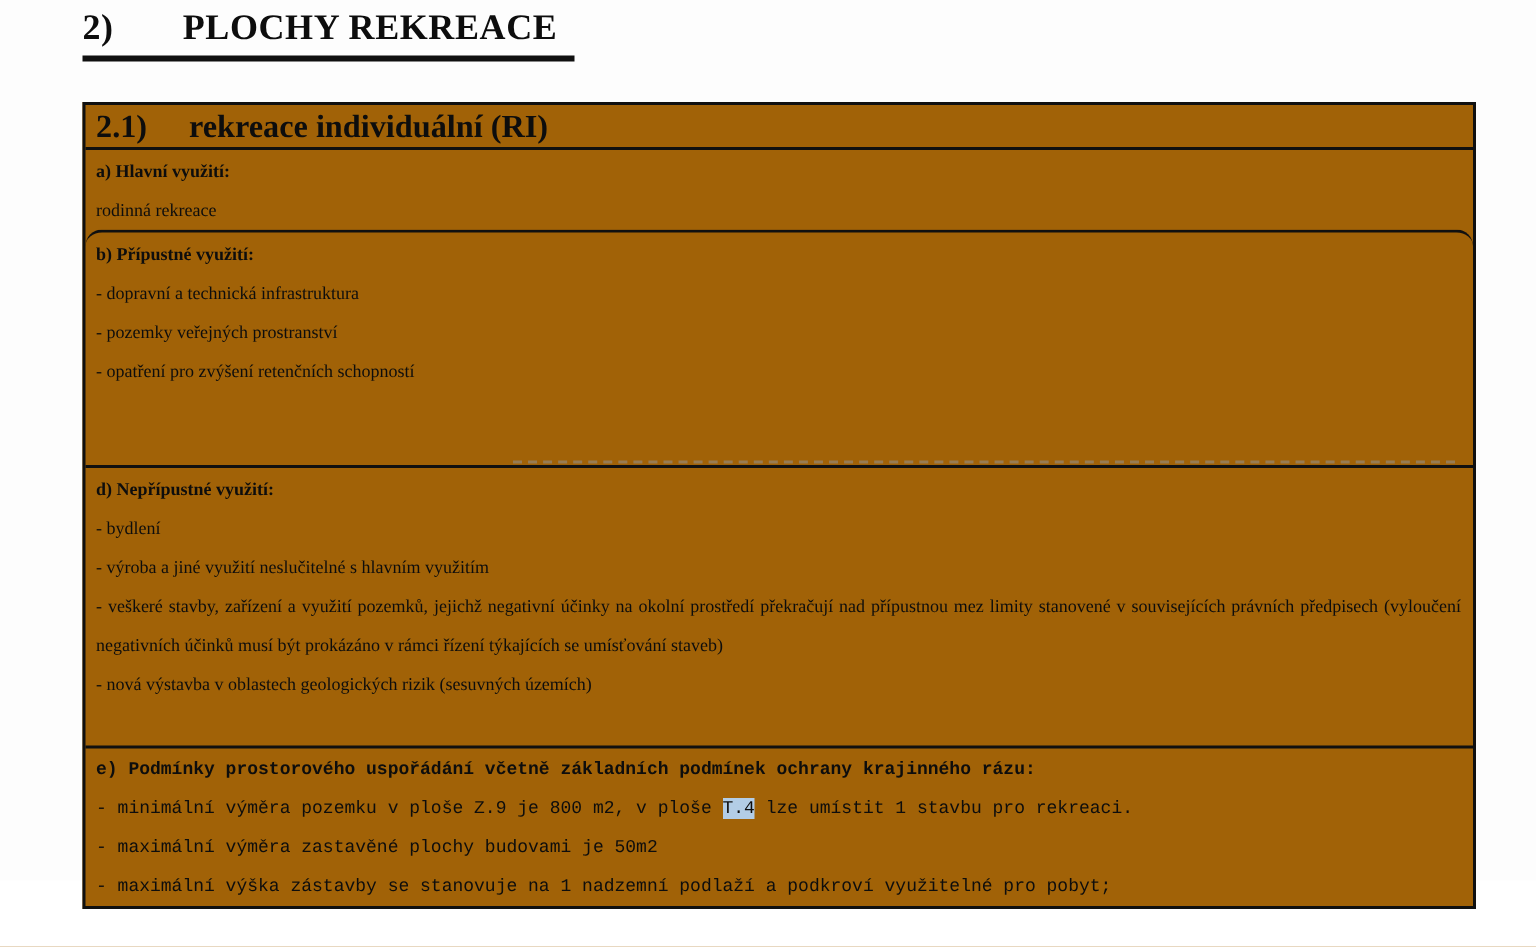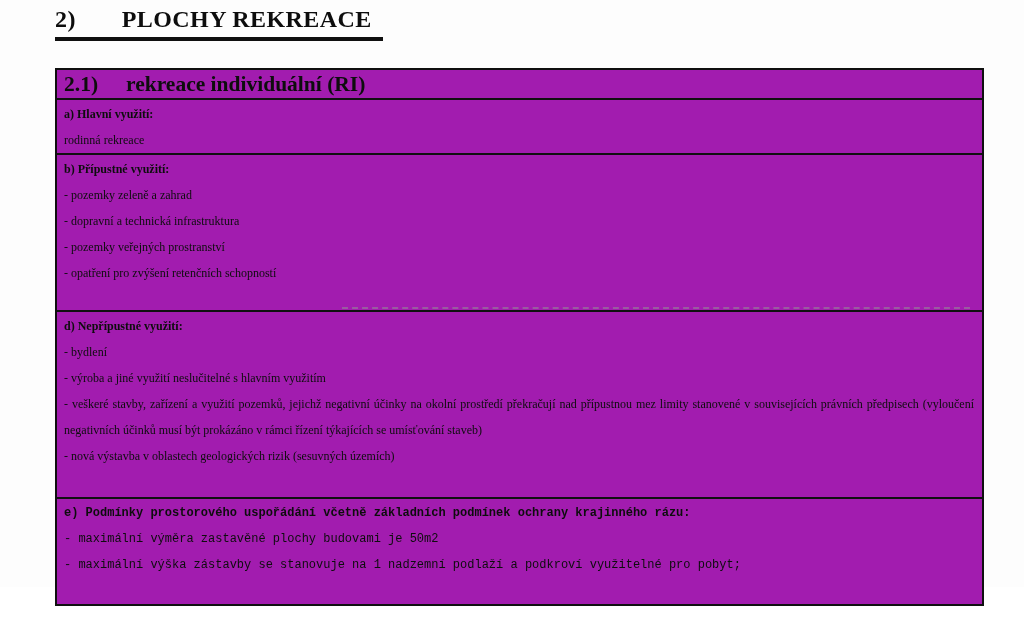--- a/index.html
+++ b/index.html
@@ -36,41 +36,41 @@
     white-space: nowrap;
   }
   .doc-title .t-num { margin-right: 46px; }
   
   .ztable {
     position: absolute;
     left: 55px;
     top: 68px;
     width: 925px;
     border: 2px solid #101010;
-    background: #a21caf;
+    background: #a16207;
   }
   .row {
     border-top: 2px solid #101010;
     padding: 1px 8px 0 7px;
     font-size: 12px;
     line-height: 26px;
     overflow: hidden;
   }
   .row:first-child { border-top: none; }
   .row-header {
     font-size: 21.5px;
     font-weight: bold;
     line-height: 28px;
     height: 28px;
     padding-top: 0;
     white-space: nowrap;
   }
   .row-header .h-num { margin-right: 28px; }
   .row-a { height: 52px; }
-  .row-b { height: 154px; position: relative; }
+  .row-b { height: 154px; position: relative; border-radius: 11px; }
   .row-d { height: 184px; }
   .row-e { height: 104px; font-family: Liberation Mono, monospace; }
   .sec-label { font-weight: bold; }
   .para-justify { text-align: justify; }
   .hl { background: #b3cde6; }
   .scan-dashes {
     position: absolute;
     left: 285px;
     right: 12px;
     bottom: 1px;
@@ -94,35 +94,35 @@
       <span class="h-num">2.1)</span><span class="h-title">rekreace individuální (RI)</span>
     </div>
 
     <div class="row row-a">
       <div class="sec-label">a) Hlavní využití:</div>
       <div class="sec-line">rodinná rekreace</div>
     </div>
 
     <div class="row row-b">
       <div class="sec-label">b) Přípustné využití:</div>
-      <div class="sec-line">- pozemky zeleně a zahrad</div>
       <div class="sec-line">- dopravní a technická infrastruktura</div>
       <div class="sec-line">- pozemky veřejných prostranství</div>
       <div class="sec-line">- opatření pro zvýšení retenčních schopností</div>
       <div class="scan-dashes"></div>
     </div>
 
     <div class="row row-d">
       <div class="sec-label">d) Nepřípustné využití:</div>
       <div class="sec-line">- bydlení</div>
       <div class="sec-line">- výroba a jiné využití neslučitelné s hlavním využitím</div>
       <div class="sec-line para-justify">- veškeré stavby, zařízení a využití pozemků, jejichž negativní účinky na okolní prostředí překračují nad přípustnou mez limity stanovené v souvisejících právních předpisech (vyloučení negativních účinků musí být prokázáno v rámci řízení týkajících se umísťování staveb)</div>
       <div class="sec-line">- nová výstavba v oblastech geologických rizik (sesuvných územích)</div>
     </div>
 
     <div class="row row-e">
       <div class="sec-label">e) Podmínky prostorového uspořádání včetně základních podmínek ochrany krajinného rázu:</div>
+      <div class="sec-line"><span>- minimální výměra pozemku v ploše Z.9 je 800 m2, v ploše </span><span class="hl">T.4</span><span> lze umístit 1 stavbu pro rekreaci.</span></div>
       <div class="sec-line">- maximální výměra zastavěné plochy budovami je 50m2</div>
       <div class="sec-line">- maximální výška zástavby se stanovuje na 1 nadzemní podlaží a podkroví využitelné pro pobyt;</div>
     </div>
 
   </div>
 </div>
 
 </body></html>

